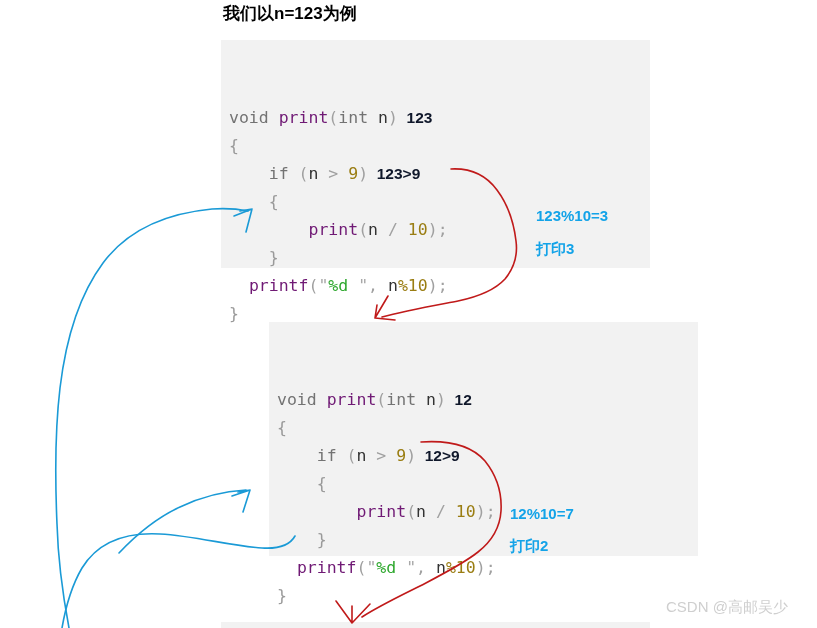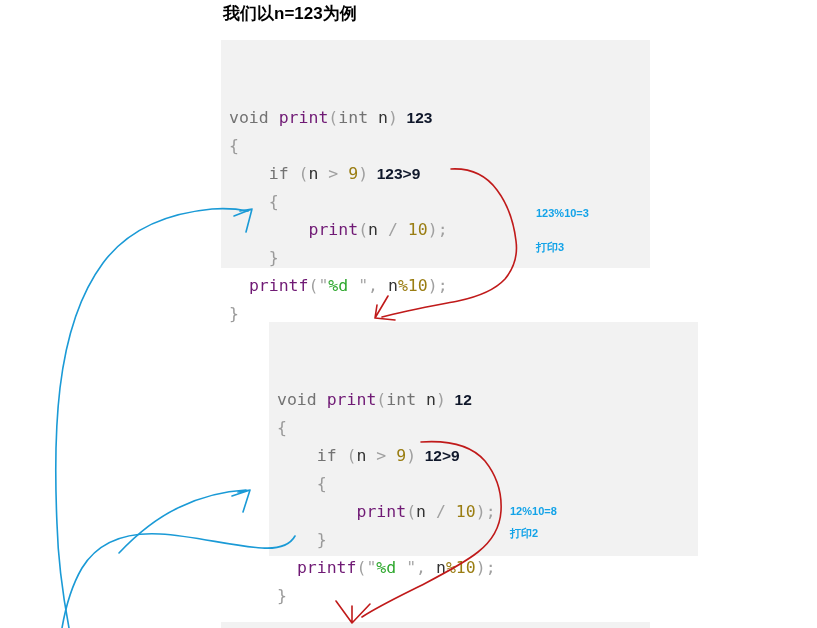--- a/index.html
+++ b/index.html
@@ -72,28 +72,28 @@
     font-weight: bold;
     font-family: "Liberation Sans", sans-serif;
     font-size: 15.5px;
   }
 
   
   .note-blue {
     position: absolute;
     color: #13a3e8;
     font-weight: bold;
-    font-size: 11px;
+    font-size: 15px;
     white-space: nowrap;
     font-family: "Liberation Sans", sans-serif;
   }
   .nb-1 { left: 536px; top: 207px; }
   .nb-2 { left: 536px; top: 240px; }
   .nb-3 { left: 510px; top: 505px; }
-  .nb-4 { left: 510px; top: 526px; }
+  .nb-4 { left: 510px; top: 537px; }
 
   
   .watermark {
     position: absolute;
     left: 666px;
     top: 598px;
     color: #cfcfcf;
     font-size: 15px;
     white-space: nowrap;
     font-family: "Liberation Sans", sans-serif;
@@ -122,23 +122,24 @@
   <div class="code-block cb2">
     <div class="code-inner"><div class="code-line"><span class="kw">void</span><span class="pun"> </span><span class="fn">print</span><span class="pun">(</span><span class="kw">int</span><span class="pun"> </span><span class="var">n</span><span class="pun">)</span><span class="note-black">  12</span></div><div class="code-line"><span class="brc">{</span></div><div class="code-line"><span class="pun">    </span><span class="kw">if</span><span class="pun"> (</span><span class="var">n</span><span class="pun"> &gt; </span><span class="num">9</span><span class="pun">)</span><span class="note-black">  12&gt;9</span></div><div class="code-line"><span class="pun">    </span><span class="brc">{</span></div><div class="code-line"><span class="pun">        </span><span class="fn">print</span><span class="pun">(</span><span class="var">n</span><span class="pun"> / </span><span class="num">10</span><span class="pun">);</span></div><div class="code-line"><span class="pun">    </span><span class="brc">}</span></div><div class="code-line"><span class="pun">  </span><span class="fn">printf</span><span class="pun">(</span><span class="str">"</span><span class="fmt">%d</span><span class="str"> "</span><span class="pun">, </span><span class="var">n</span><span class="mod">%</span><span class="num">10</span><span class="pun">);</span></div><div class="code-line"><span class="brc">}</span></div></div>
   </div>
 
   <div class="code-block cb3">
     <div class="code-inner"></div>
   </div>
 
   <div class="note-blue nb-1">123%10=3</div>
   <div class="note-blue nb-2">打印3</div>
-  <div class="note-blue nb-3">12%10=8</div>
+  <div class="note-blue nb-3">12%10=7</div>
   <div class="note-blue nb-4">打印2</div>
 
+  <div class="watermark">CSDN @高邮吴少</div>
 
   <svg id="ink" viewBox="0 0 817 628">
 
     <path fill="none" stroke="#c01a1a" stroke-width="1.6" stroke-linecap="round" stroke-linejoin="round" d="M451,169 C470,168 486,175 497,190
              C509,206 514,224 516,241
              C518,256 514,268 505,279
              C494,291 477,297 458,301
              C432,306 404,311 382,317"></path>
 
     <path fill="none" stroke="#c01a1a" stroke-width="1.6" stroke-linecap="round" stroke-linejoin="round" d="M375,318 L388,296 M375,318 L395,320 M375,318 L377,305"></path>

